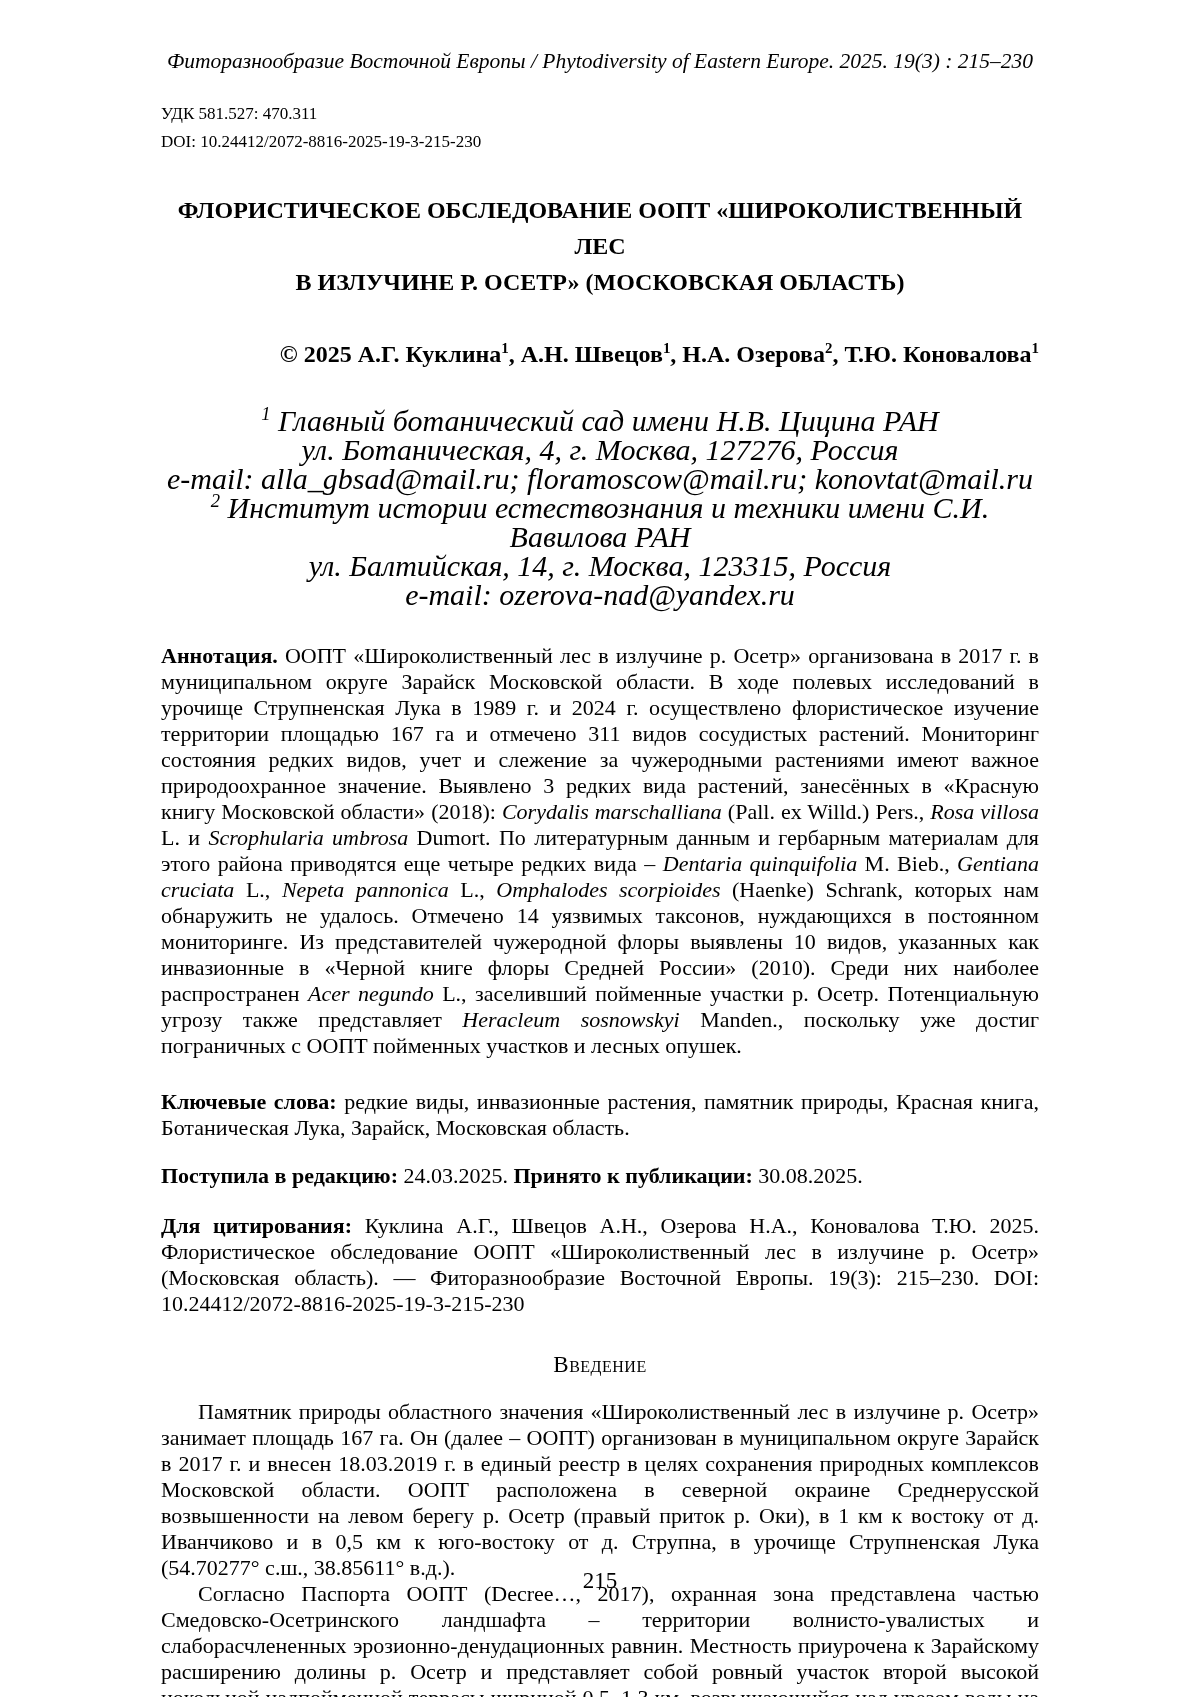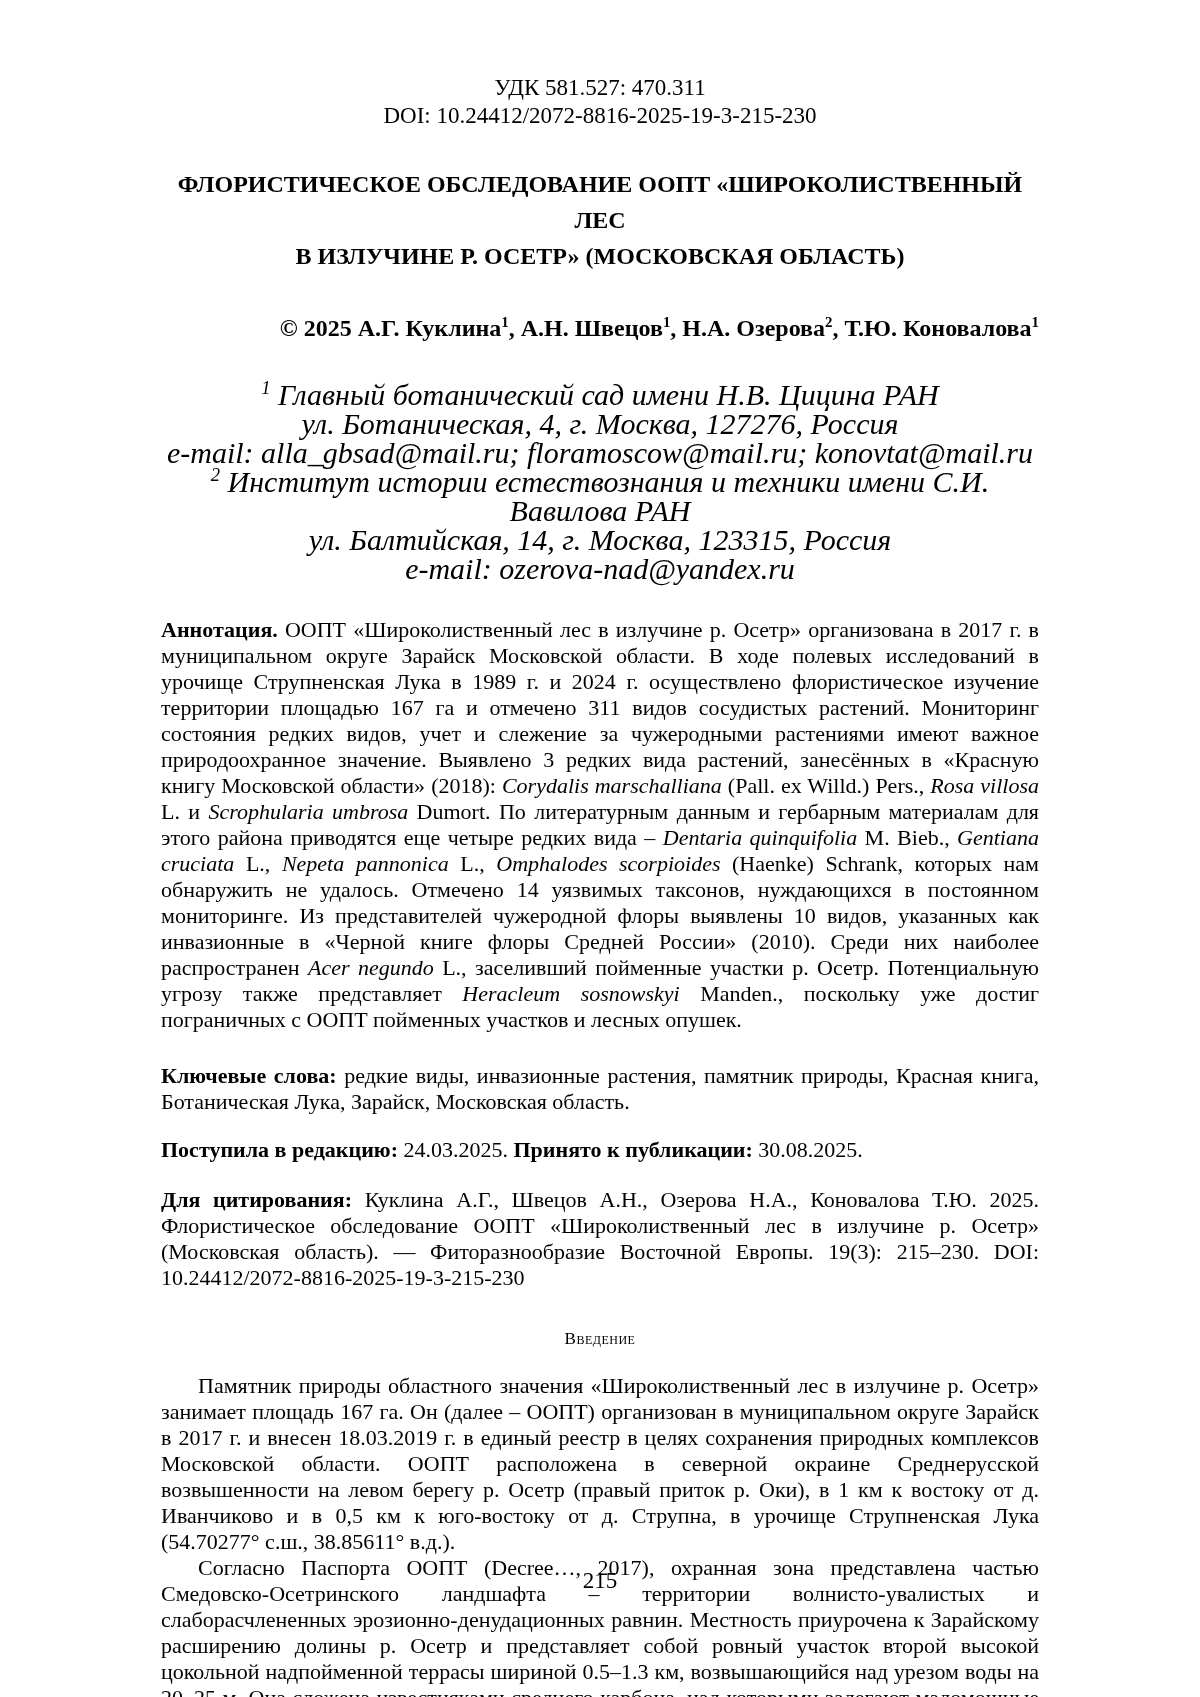--- a/index.html
+++ b/index.html
@@ -35,23 +35,23 @@
   }
   .journal-header {
     font-style: italic;
     font-size: 21.5px;
     text-align: center;
   }
   .meta-block {
     margin-top: 26px;
   }
   .meta-line {
-    font-size: 23px;
+    font-size: 17px;
     line-height: 28px;
-    text-align: center;
+    text-align: left;
   }
   .title {
     margin: 36px 0 0 0;
     font-size: 24px;
     line-height: 36px;
     font-weight: bold;
     text-align: center;
   }
   .authors {
     margin-top: 40px;
@@ -68,21 +68,21 @@
     text-align: center;
   }
   .body-par {
     margin: 0;
     margin-top: 30px;
     text-align: justify;
   }
   .section-heading {
     margin: 0;
     margin-top: 34px;
-    font-size: 17px;
+    font-size: 23px;
     font-weight: normal;
     font-variant: small-caps;
     letter-spacing: 0.5px;
     text-align: center;
     line-height: 28px;
   }
   .intro-par {
     margin: 0;
     text-align: justify;
     text-indent: 37px;
@@ -97,20 +97,21 @@
     width: 100%;
     text-align: center;
     font-size: 23px;
   }
 </style>
 </head>
 <body>
 
 <div class="page">
 
+  <div class="journal-header">Фиторазнообразие Восточной Европы / Phytodiversity of Eastern Europe. 2025. 19(3) : 215–230</div>
 
   <div class="meta-block">
     <div class="meta-line">УДК 581.527: 470.311</div>
     <div class="meta-line">DOI: 10.24412/2072-8816-2025-19-3-215-230</div>
   </div>
 
   <h1 class="title">
     <span>ФЛОРИСТИЧЕСКОЕ ОБСЛЕДОВАНИЕ ООПТ «ШИРОКОЛИСТВЕННЫЙ ЛЕС</span><br>
     <span>В ИЗЛУЧИНЕ Р. ОСЕТР» (МОСКОВСКАЯ ОБЛАСТЬ)</span>
   </h1>

